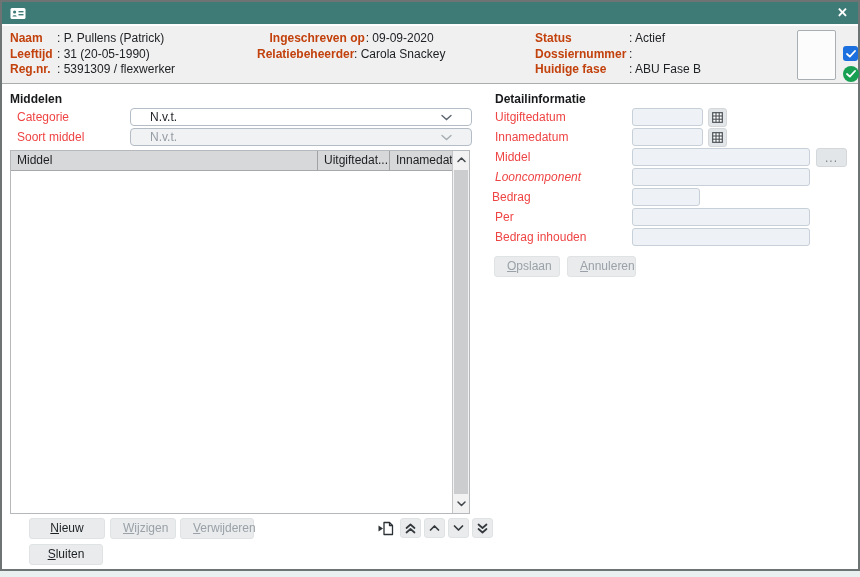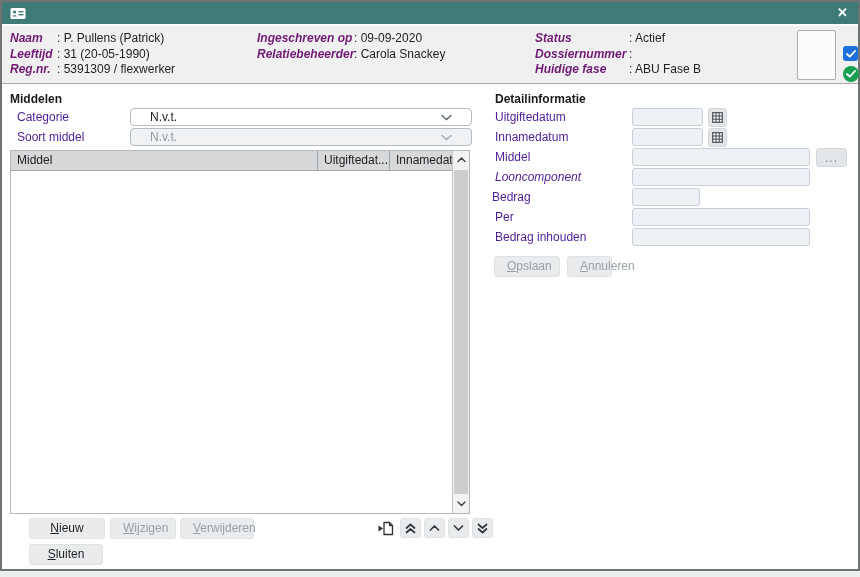--- a/index.html
+++ b/index.html
@@ -12,34 +12,34 @@
               display:flex; align-items:center; padding:0 8px; gap:7px; }
   .titlebar .title { color:#fff; font-weight:bold; font-size:12.5px; letter-spacing:.1px; }
   .close-btn { position:absolute; right:10px; top:3px; color:#fff; font-weight:bold;
                font-size:13px; cursor:pointer; line-height:16px; }
   .appicon { display:inline-flex; }
   
   .header-info { position:absolute; left:0; top:22px; right:0; height:60px;
                  background:#f0f0f0; border-top:2px solid #fdfdfd; border-bottom:1px solid #a9adad; }
   .info-col { position:absolute; top:5px; }
   .info-row { height:15.5px; line-height:15.5px; white-space:nowrap; }
-  .info-row .lbl { display:inline-block; font-weight:bold; color:#701a75;font-style:italic; }
+  .info-row .lbl { display:inline-block; font-weight:bold; color:#c2410c; }
   .info-row .val { color:#202326; }
   .col1 { left:8px; }  .col1 .lbl { width:47px; }
-  .col2 { left:255px; } .col2 .lbl { width:97px; }
+  .col2 { left:255px;text-align:center; } .col2 .lbl { width:97px; }
   .col3 { left:533px; } .col3 .lbl { width:94px; }
   .photo-box { position:absolute; left:795px; top:4px; width:39px; height:50px;
                background:#fcfcfc; border:1px solid #a9aeb2; border-radius:2px; }
   .chk-blue { position:absolute; left:841px; top:20px; width:15px; height:15px; border-radius:3px;
               background:#1b6fde; display:flex; align-items:center; justify-content:center; }
   .chk-green { position:absolute; left:841px; top:40px; width:16px; height:16px; border-radius:50%;
                background:#18a052; display:flex; align-items:center; justify-content:center; }
   
   .section-title { position:absolute; font-weight:bold; color:#17191b; }
-  .field-label { position:absolute; color:#4c1d95; }
+  .field-label { position:absolute; color:#ef4444; }
   
   .dropdown { position:absolute; height:18px; background:#fff; border:1px solid #b4bdc6;
               border-radius:4px; display:flex; align-items:center; padding:0 19px; cursor:pointer; }
   .dropdown .dd-value { flex:1; color:#1c1e21; }
   .dropdown.disabled { background:#f1f2f4; cursor:default; }
   .dropdown.disabled .dd-value { color:#959ca3; }
   .dd-chev { flex:0 0 auto; }
   
   .grid { position:absolute; left:8px; top:148px; width:460px; height:364px;
           border:1px solid #b6b9bb; background:#fff; }
@@ -262,17 +262,17 @@
 
   <div class="field-label" style="left:493px; top:208px;">Per</div>
   <input class="tfield" style="left: 630px; top: 206px; width: 178px;">
 
   <div class="field-label" style="left:493px; top:228px;">Bedrag inhouden</div>
   <input class="tfield" style="left: 630px; top: 226px; width: 178px;">
 
   <button class="btn disabled" style="left:492px; top:254px; width:66px;">
     <span class="btn-label">Opslaan</span>
   </button>
-  <button class="btn disabled" style="left:565px; top:254px; width:45px;">
+  <button class="btn disabled" style="left:565px; top:254px; width:69px;">
     <span class="btn-label">Annuleren</span>
   </button>
 
 </div>
 
 </body></html>

